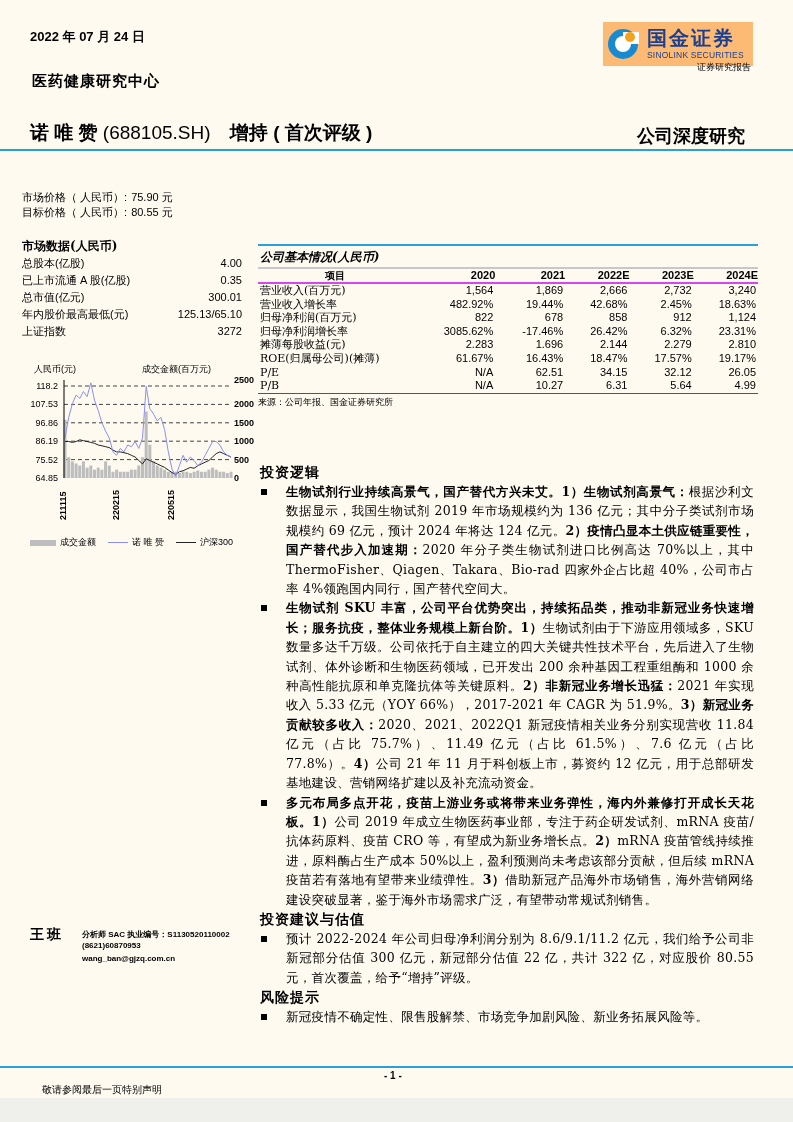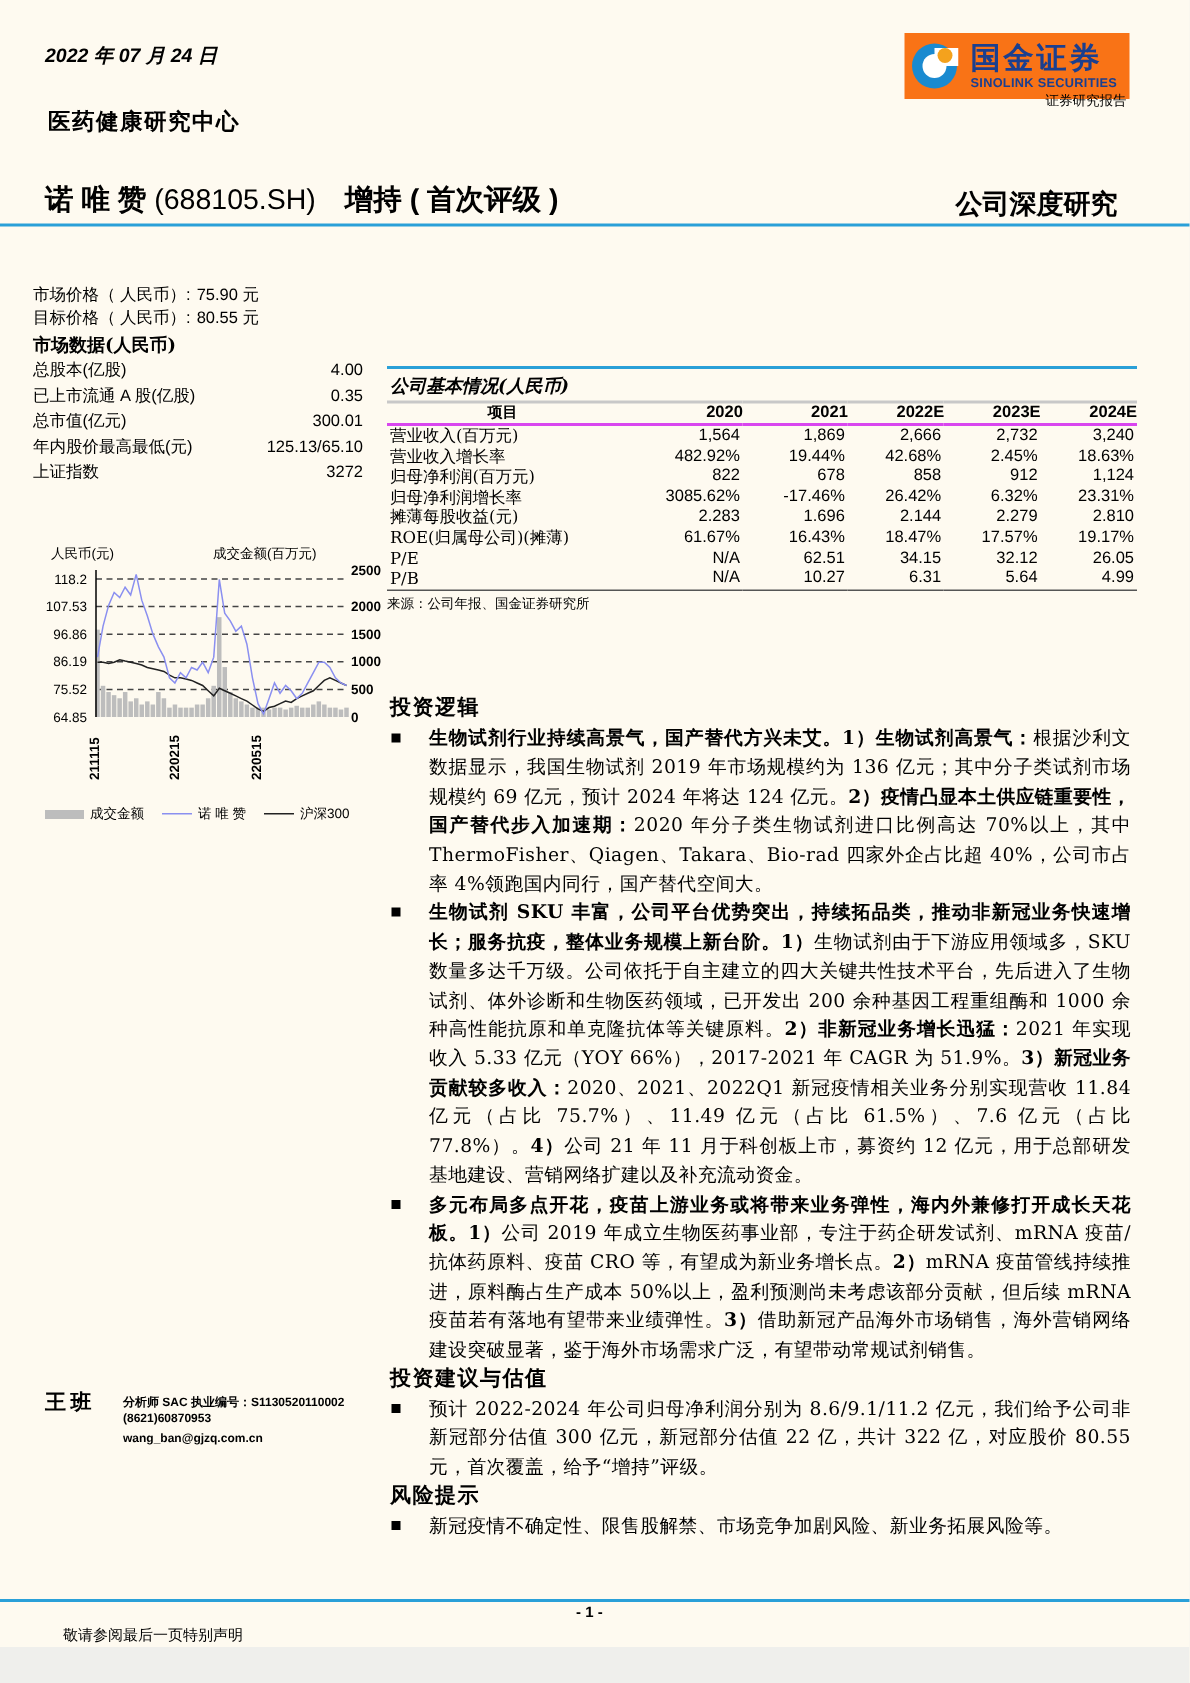--- a/index.html
+++ b/index.html
@@ -1,38 +1,38 @@
 <!DOCTYPE html>
 <html><head>
 <meta charset="utf-8">
 <style>
   html,body{margin:0;padding:0;}
   body{width:793px;height:1122px;background:#efefec;font-family:"Liberation Sans","DejaVu Sans",sans-serif;color:#000;overflow:hidden;}
   .page{position:relative;width:793px;height:1098px;background:#fefaf0;}
   .serif{font-family:"DejaVu Serif","Liberation Serif",serif;}
   .abs{position:absolute;}
-  .date{left:30px;top:28px;font-size:13px;font-weight:bold;font-style:italic;}
+  .date{left:30px;top:28px;font-size:13px;font-weight:bold;}
   .dept{left:32px;top:72px;font-size:15px;font-weight:bold;letter-spacing:1px;}
   .stock{left:30px;top:120px;font-size:19px;}
   .stock b{font-weight:bold;}
   .stock .code{font-weight:normal;}
   .stock .rating{font-weight:bold;margin-left:14px;}
   .rtype{right:48px;top:124px;font-size:18px;font-weight:bold;}
   .topline{left:0;top:149px;width:793px;height:2px;background:#2aa0d8;}
-  .logo{left:603px;top:22px;width:150px;height:44px;background:#f97316;}
+  .logo{left:603px;top:22px;width:150px;height:44px;background:#fdba74;}
   .logo-mark{position:absolute;left:4px;top:6px;width:32px;height:32px;}
   .logo-cn{position:absolute;left:44px;top:3px;font-size:20px;font-weight:bold;color:#1b3f8f;letter-spacing:2px;}
-  .logo-en{position:absolute;left:44px;top:28px;font-size:8.5px;font-weight:bold;color:#1b3f8f;letter-spacing:0.2px;}
+  .logo-en{position:absolute;left:44px;top:28px;font-size:8.5px;font-weight:normal;color:#1b3f8f;letter-spacing:0.2px;}
   .logo-sub{right:42px;top:61px;font-size:9px;}
 
   .left{left:22px;top:190px;width:220px;}
   .lrow{display:flex;justify-content:space-between;font-size:11px;line-height:17px;gap:20px;}
   .pricerow{font-size:11px;line-height:15px;}
   .pricerow span.v{margin-left:4px;}
-  .lhead{font-size:12px;font-weight:bold;line-height:18px;margin-top:1px;}
+  .lhead{font-size:12px;font-weight:bold;line-height:18px;margin-top:17px;}
   .chart{left:22px;top:360px;width:240px;height:190px;}
   .legend{left:30px;top:536px;font-size:9px;display:flex;align-items:center;gap:4px;}
   .lg-bar{display:inline-block;width:26px;height:6px;background:#bdbdbd;}
   .lg-line{display:inline-block;width:20px;height:1px;}
 
   .title{left:272px;top:190px;font-size:22px;font-weight:bold;letter-spacing:1.5px;}
   .tbl-wrap{left:258px;top:244px;width:500px;}
   .tbl-top{height:2px;background:#2aa0d8;}
   .tbl-cap{font-size:12px;font-weight:bold;font-style:italic;padding:3px 0 1px 2px;}
   table{border-collapse:collapse;width:100%;font-size:11px;}

